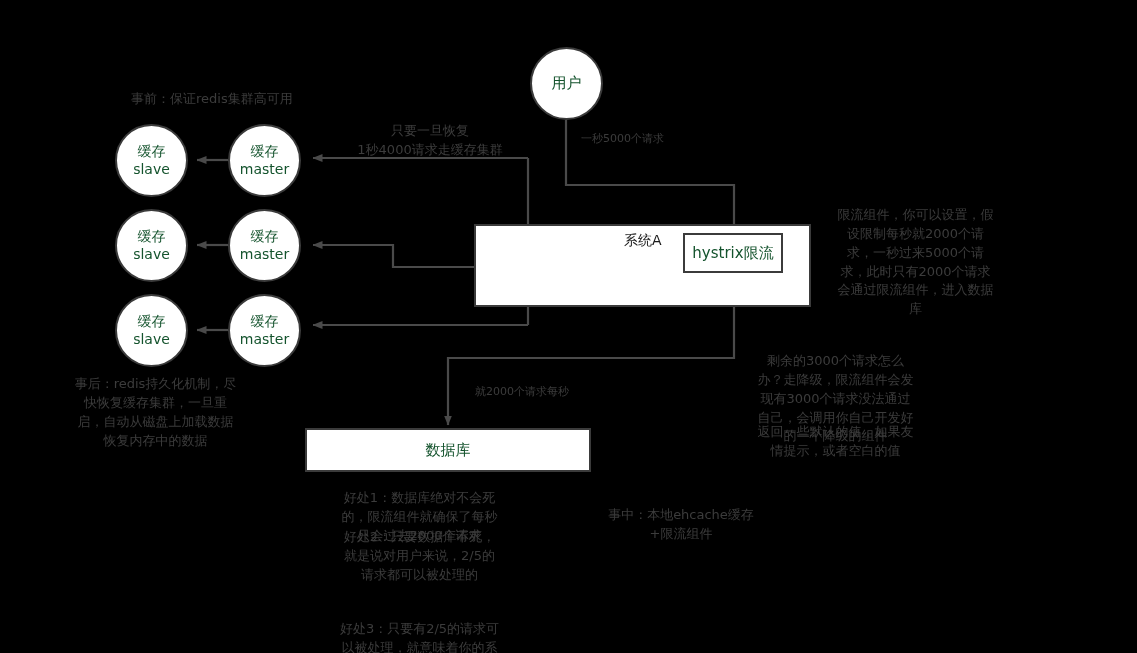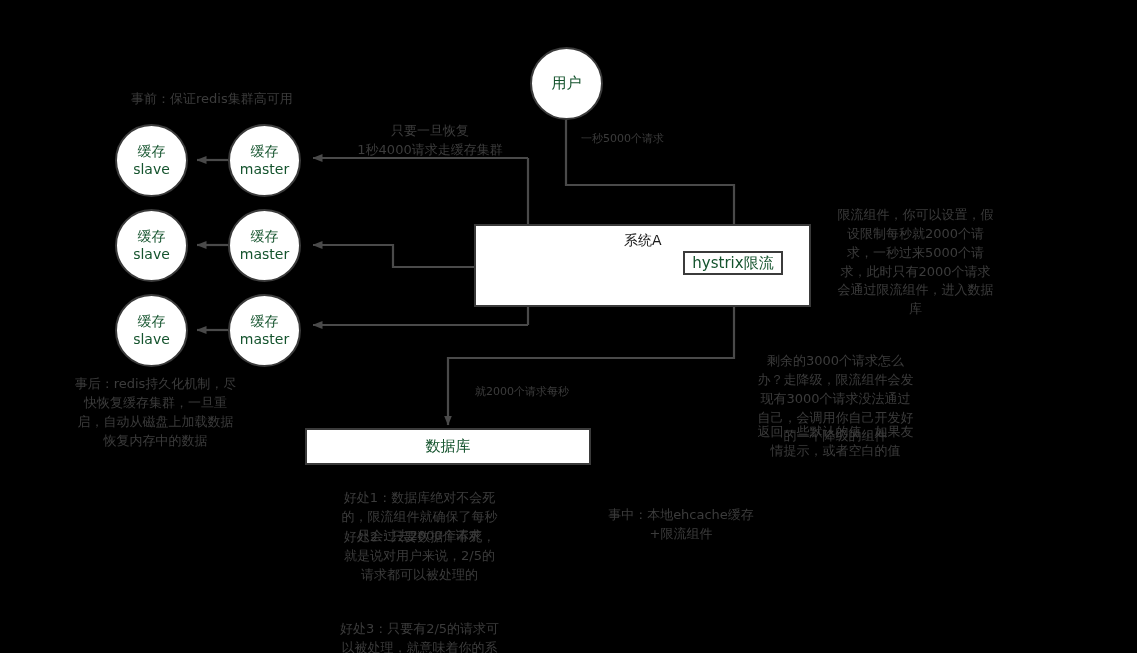--- a/index.html
+++ b/index.html
@@ -117,23 +117,23 @@
       <path d="M228,330 L197,330" marker-end="url(#ah)"></path>
     </g>
   </svg>
 
   <div class="sysbox" style="left:474px; top:224px; width:337px; height:83px;"></div>
   <div class="sysbox-label" style="left:624px; top:232px;">系统A</div>
 
   <div class="node user-node" style="left:530px; top:47px; width:73px; height:73px;">用户</div>
 
 
-  <div class="node rect-node" style="left:683px; top:251px; width:100px; height:24px;">hystrix限流</div>
+  <div class="node rect-node" style="left:683px; top:233px; width:100px; height:40px;">hystrix限流</div>
 
-  <div class="node rect-node" style="left:305px; top:428px; width:286px; height:37px;">数据库</div>
+  <div class="node rect-node" style="left:305px; top:428px; width:286px; height:44px;">数据库</div>
 
   <div class="node circle-node" style="left:115px; top:124px; width:73px; height:73px;">缓存
 slave</div>
   <div class="node circle-node" style="left:228px; top:124px; width:73px; height:73px;">缓存
 master</div>
 
   <div class="node circle-node" style="left:115px; top:209px; width:73px; height:73px;">缓存
 slave</div>
   <div class="node circle-node" style="left:228px; top:209px; width:73px; height:73px;">缓存
 master</div>

